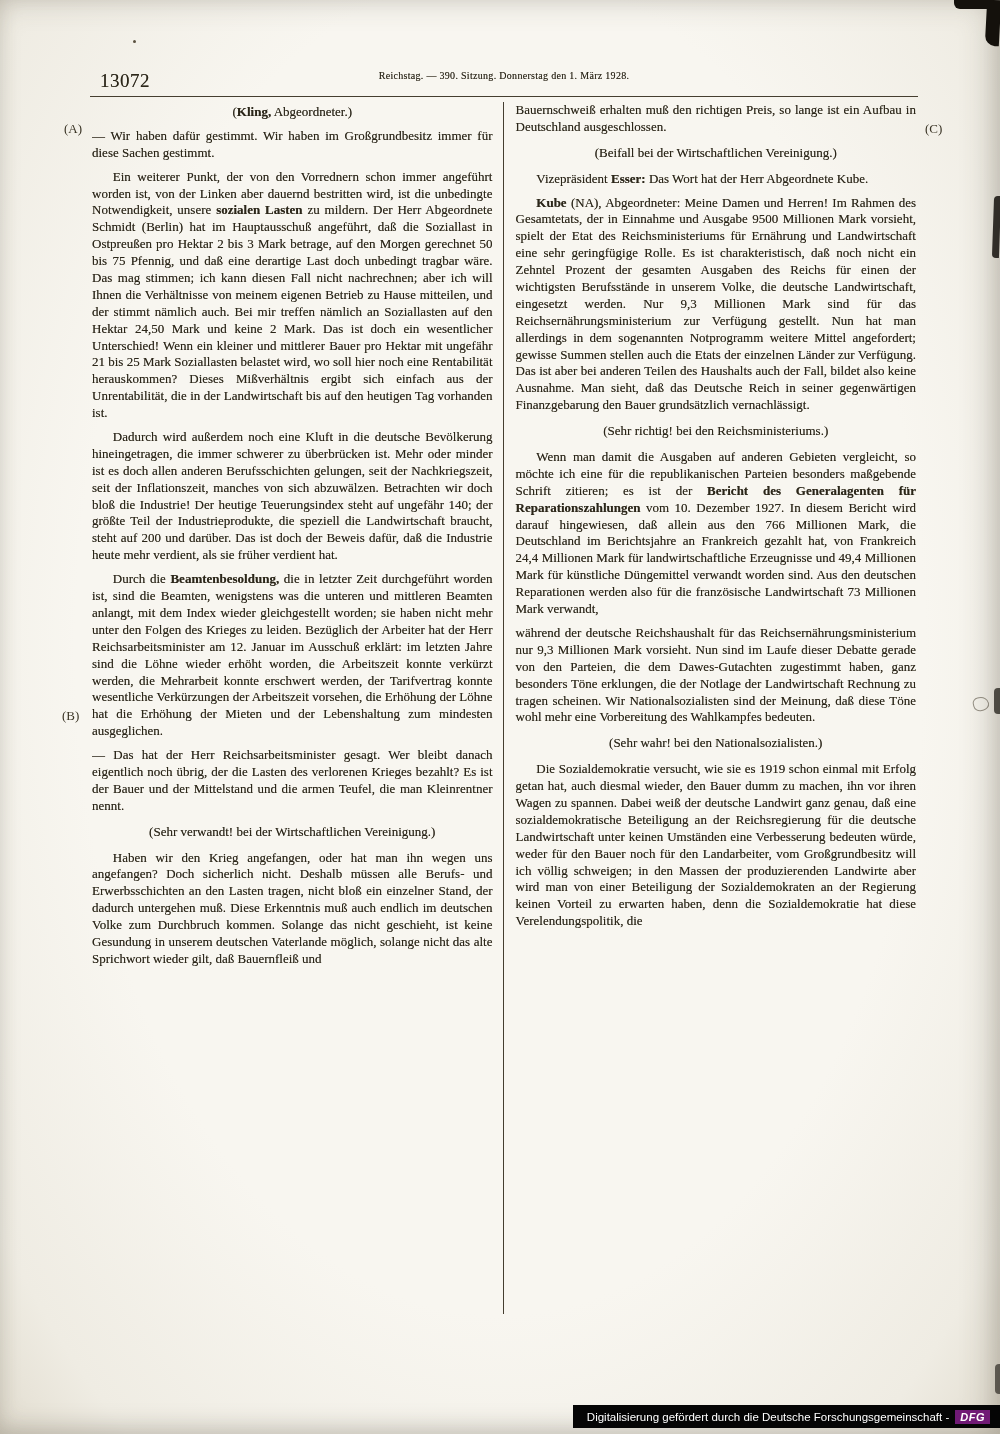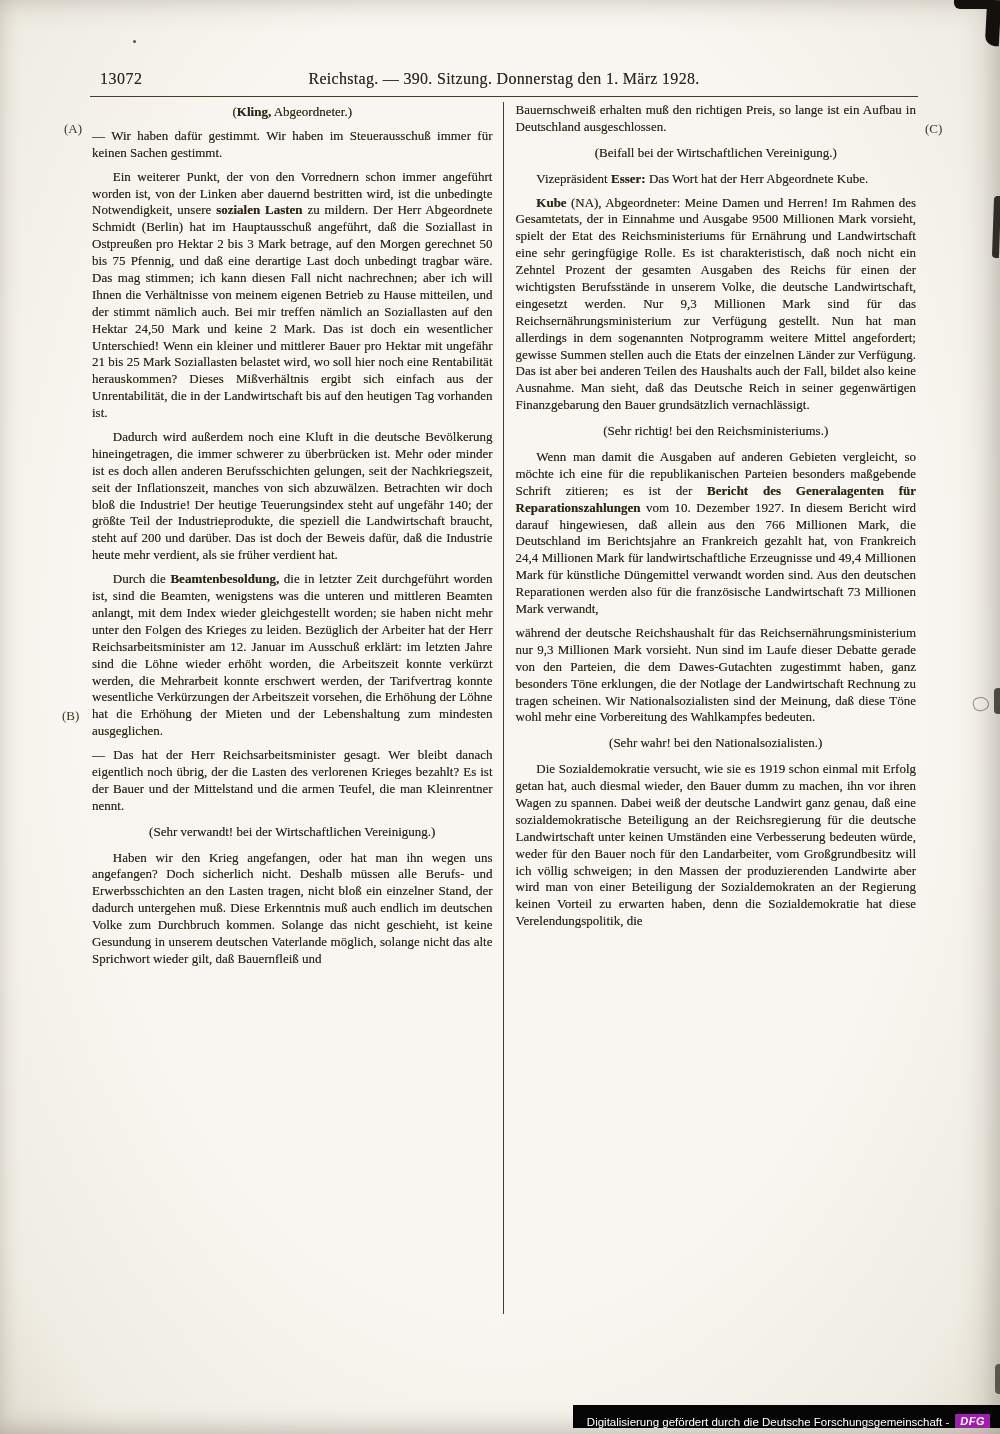--- a/index.html
+++ b/index.html
@@ -10,22 +10,22 @@
     background:
       radial-gradient(ellipse at 50% 45%, #f8f6f0 60%, #efece3 88%, #e2ddd0 100%);
     overflow:hidden;
     font-family:"Liberation Serif","DejaVu Serif",serif;
     color:#2b2619;
     box-shadow: inset -10px 0 30px rgba(80,70,55,0.25), inset 0 -6px 18px rgba(80,70,55,0.12);
   }
   .txt{ text-shadow:0 0 0.4px rgba(43,38,25,0.55); }
   
   .header{position:absolute;top:70px;left:92px;width:824px;height:22px;}
-  .pagenum{position:absolute;left:8px;top:0;font-size:16px;letter-spacing:0.5px;}
-  .title{display:block;text-align:center;font-size:16px;letter-spacing:0.3px;}
+  .pagenum{position:absolute;left:8px;top:0;font-size:19px;letter-spacing:0.5px;}
+  .title{display:block;text-align:center;font-size:10px;letter-spacing:0.3px;}
   .header-rule{position:absolute;top:96px;left:90px;width:828px;height:0;border-top:1.6px solid #453e30;}
   
   .mark{position:absolute;font-size:13px;color:#3a3425;}
   .mark-a{left:64px;top:121px;}
   .mark-b{left:62px;top:708px;}
   .mark-c{left:925px;top:121px;}
   
   .columns{position:absolute;top:102px;left:92px;width:824px;height:1298px;display:flex;overflow:hidden;}
   .col{width:402px;font-size:13px;line-height:1.3;text-align:justify;hyphens:auto;}
   .col-left{padding-right:10px;}
@@ -33,27 +33,27 @@
   .divider{width:0;border-left:1.4px solid #453e30;height:1212px;}
   .col p{margin:0 0 7px 0;text-indent:1.6em;}
   .col p.noindent{text-indent:0;}
   .col p.center{text-indent:0;text-align:center;margin:9px 28px 9px 28px;}
   .col p.speaker-head{margin:2px 28px 7px 28px;}
   b{font-weight:bold;}
   
   .footer-bar{
     position:absolute;right:0;bottom:6px;height:23px;
     background:#050505;color:#fff;
-    display:flex;align-items:flex-end;gap:6px;
+    display:flex;align-items:center;gap:6px;
     padding:0 10px 0 14px;
     font-family:"Liberation Sans","DejaVu Sans",sans-serif;
     font-size:11.5px;
   }
   .dfg{
-    background:#a21caf;color:#fff;font-weight:bold;font-style:italic;
+    background:#701a75;color:#fff;font-weight:bold;font-style:italic;
     padding:1px 5px;font-size:11px;letter-spacing:0.5px;
   }
   
   .artifact{position:absolute;background:#14110c;}
   .corner-tr-v{right:0;top:0;width:14px;height:46px;border-bottom-left-radius:10px;transform:rotate(3deg);}
   .corner-tr-h{right:6px;top:0;width:40px;height:9px;border-bottom-left-radius:6px;}
   .edge-r-1{right:0;top:196px;width:7px;height:62px;opacity:0.85;border-radius:4px 0 0 4px;transform:rotate(2deg);}
   .edge-r-2{right:0;top:688px;width:6px;height:26px;opacity:0.7;border-radius:4px 0 0 4px;}
   .edge-r-3{right:0;bottom:40px;width:5px;height:30px;opacity:0.6;border-radius:4px 0 0 4px;}
   .smudge{position:absolute;right:11px;top:697px;width:14px;height:12px;background:transparent;border:1.4px solid rgba(70,62,48,0.55);border-radius:40% 60% 50% 50%;transform:rotate(-12deg);}
@@ -80,21 +80,21 @@
 
   <span class="mark mark-a">(A)</span>
   <span class="mark mark-b">(B)</span>
   <span class="mark mark-c">(C)</span>
 
   <div class="columns txt">
 
     <div class="col col-left">
       <p class="center speaker-head"><span>(</span><b>Kling,</b><span> Abgeordneter.)</span></p>
 
-      <p class="noindent">— Wir haben dafür gestimmt. Wir haben im Steuerausschuß immer für keinen Sachen gestimmt.</p>
+      <p class="noindent">— Wir haben dafür gestimmt. Wir haben im Großgrundbesitz immer für diese Sachen gestimmt.</p>
 
       <p><span>Ein weiterer Punkt, der von den Vorrednern schon immer angeführt worden ist, von der Linken aber dauernd bestritten wird, ist die unbedingte Notwendigkeit, unsere </span><b>sozialen Lasten</b><span> zu mildern. Der Herr Abgeordnete Schmidt (Berlin) hat im Hauptausschuß angeführt, daß die Soziallast in Ostpreußen pro Hektar 2 bis 3 Mark betrage, auf den Morgen gerechnet 50 bis 75 Pfennig, und daß eine derartige Last doch unbedingt tragbar wäre. Das mag stimmen; ich kann diesen Fall nicht nachrechnen; aber ich will Ihnen die Verhältnisse von meinem eigenen Betrieb zu Hause mitteilen, und der stimmt nämlich auch. Bei mir treffen nämlich an Soziallasten auf den Hektar 24,50 Mark und keine 2 Mark. Das ist doch ein wesentlicher Unterschied! Wenn ein kleiner und mittlerer Bauer pro Hektar mit ungefähr 21 bis 25 Mark Soziallasten belastet wird, wo soll hier noch eine Rentabilität herauskommen? Dieses Mißverhältnis ergibt sich einfach aus der Unrentabilität, die in der Landwirtschaft bis auf den heutigen Tag vorhanden ist.</span></p>
 
       <p>Dadurch wird außerdem noch eine Kluft in die deutsche Bevölkerung hineingetragen, die immer schwerer zu überbrücken ist. Mehr oder minder ist es doch allen anderen Berufsschichten gelungen, seit der Nachkriegszeit, seit der Inflationszeit, manches von sich abzuwälzen. Betrachten wir doch bloß die Industrie! Der heutige Teuerungsindex steht auf ungefähr 140; der größte Teil der Industrieprodukte, die speziell die Landwirtschaft braucht, steht auf 200 und darüber. Das ist doch der Beweis dafür, daß die Industrie heute mehr verdient, als sie früher verdient hat.</p>
 
       <p><span>Durch die </span><b>Beamtenbesoldung,</b><span> die in letzter Zeit durchgeführt worden ist, sind die Beamten, wenigstens was die unteren und mittleren Beamten anlangt, mit dem Index wieder gleichgestellt worden; sie haben nicht mehr unter den Folgen des Krieges zu leiden. Bezüglich der Arbeiter hat der Herr Reichsarbeitsminister am 12. Januar im Ausschuß erklärt: im letzten Jahre sind die Löhne wieder erhöht worden, die Arbeitszeit konnte verkürzt werden, die Mehrarbeit konnte erschwert werden, der Tarifvertrag konnte wesentliche Verkürzungen der Arbeitszeit vorsehen, die Erhöhung der Löhne hat die Erhöhung der Mieten und der Lebenshaltung zum mindesten ausgeglichen.</span></p>
 
 
       <p class="noindent">— Das hat der Herr Reichsarbeitsminister gesagt. Wer bleibt danach eigentlich noch übrig, der die Lasten des verlorenen Krieges bezahlt? Es ist der Bauer und der Mittelstand und die armen Teufel, die man Kleinrentner nennt.</p>
 

